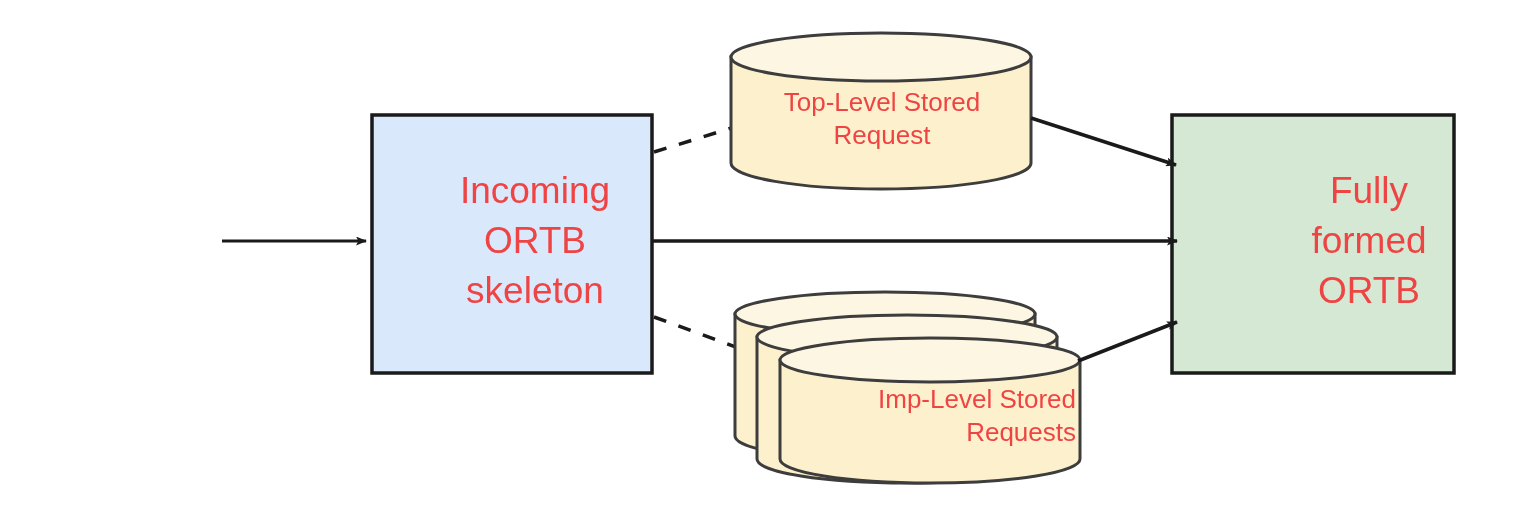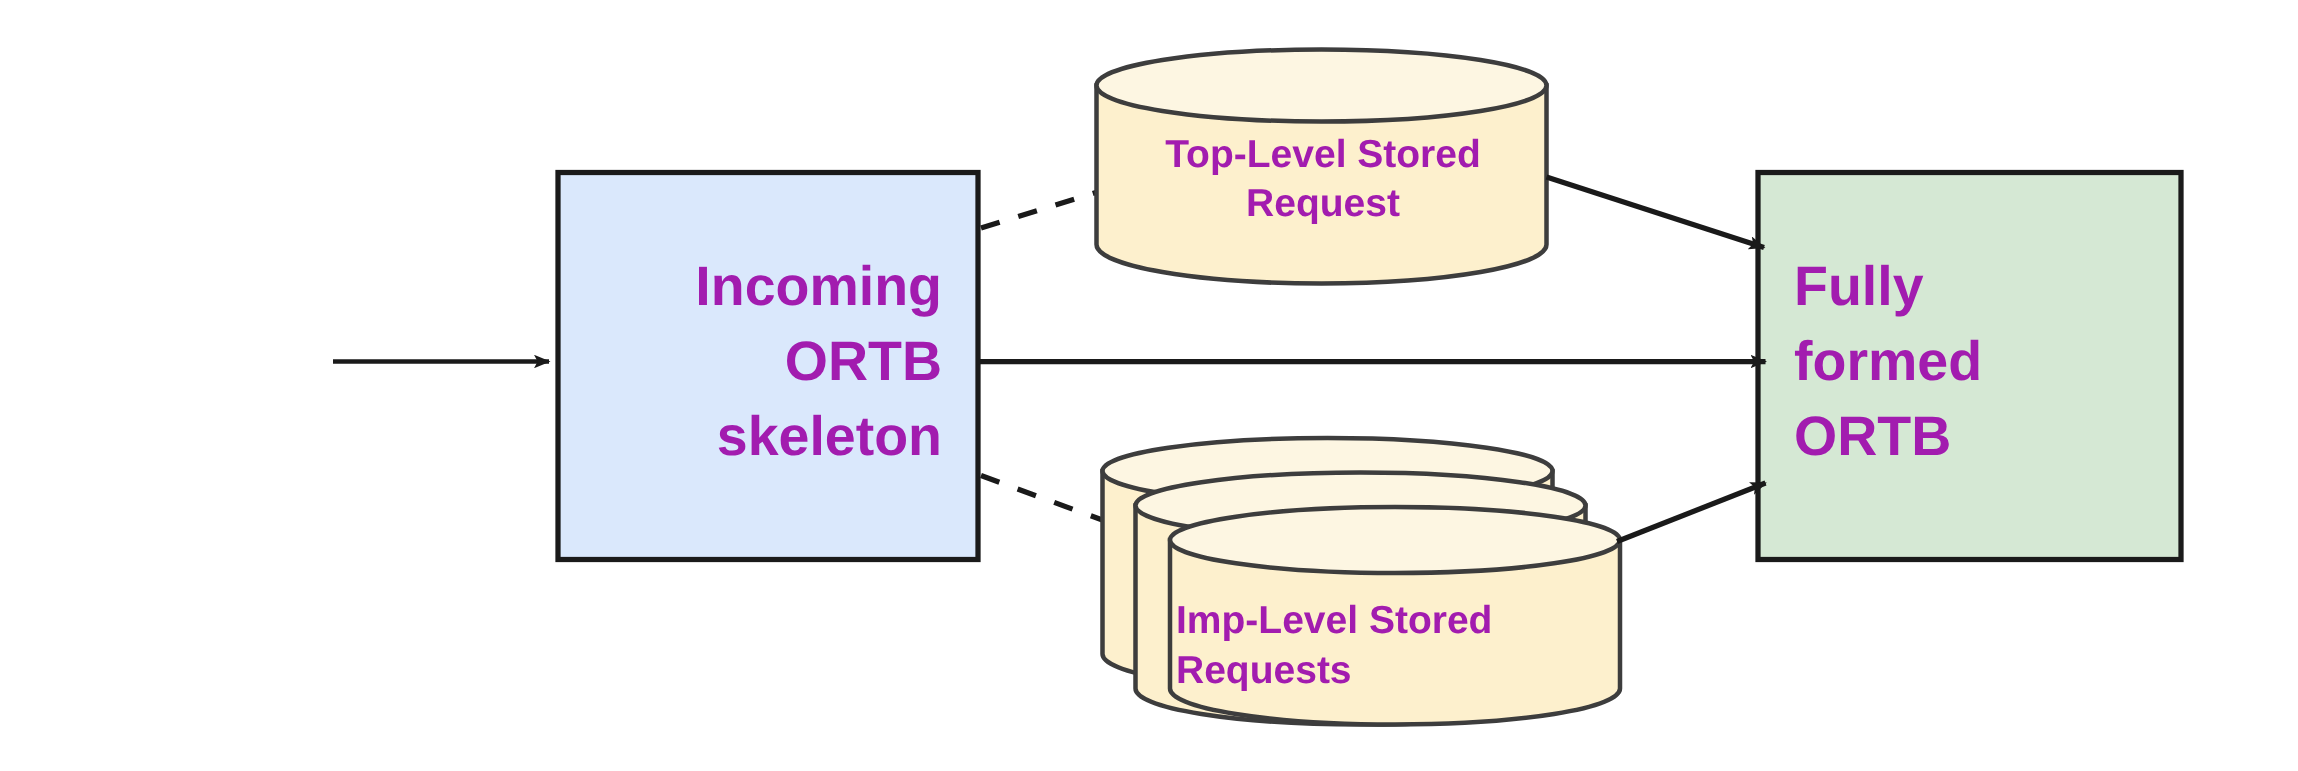--- a/index.html
+++ b/index.html
@@ -19,69 +19,67 @@
   }
   .svg-layer {
     position: absolute;
     left: 0;
     top: 0;
     width: 1532px;
     height: 514px;
   }
   .node-label {
     position: absolute;
-    color: #a21caf;
+    color: #ef4444;
     white-space: pre-line;
     pointer-events: none;
-    font-weight: bold;
   }
   
   #label-source {
     left: 53px;
     top: 186px;
     width: 300px;
     font-size: 37px;
     line-height: 47px;
     text-align: left;
   }
   
   #label-process {
-    left: 378px;
+    left: 410px;
     top: 166px;
     width: 250px;
     font-size: 37px;
     line-height: 50px;
-    text-align: right;
+    text-align: center;
   }
   
   #label-output {
-    left: 1196px;
+    left: 1244px;
     top: 166px;
     width: 250px;
     font-size: 37px;
     line-height: 50px;
-    text-align: left;
+    text-align: center;
   }
   
   #label-top-store {
     left: 736px;
     top: 86px;
     width: 292px;
     font-size: 26px;
     line-height: 33px;
     text-align: center;
   }
   #label-imp-store {
     left: 784px;
     top: 383px;
     width: 292px;
     font-size: 26px;
     line-height: 33px;
-    text-align: left;
-    margin-top: 14px;
+    text-align: right;
   }
 </style>
 </head>
 <body>
 
 <div id="diagram-root">
 
   <svg class="svg-layer" viewBox="0 0 1532 514" xmlns="http://www.w3.org/2000/svg">
     <defs>
       <marker id="arrowhead" markerWidth="11" markerHeight="9" refX="10" refY="4.5" orient="auto" markerUnits="userSpaceOnUse">

